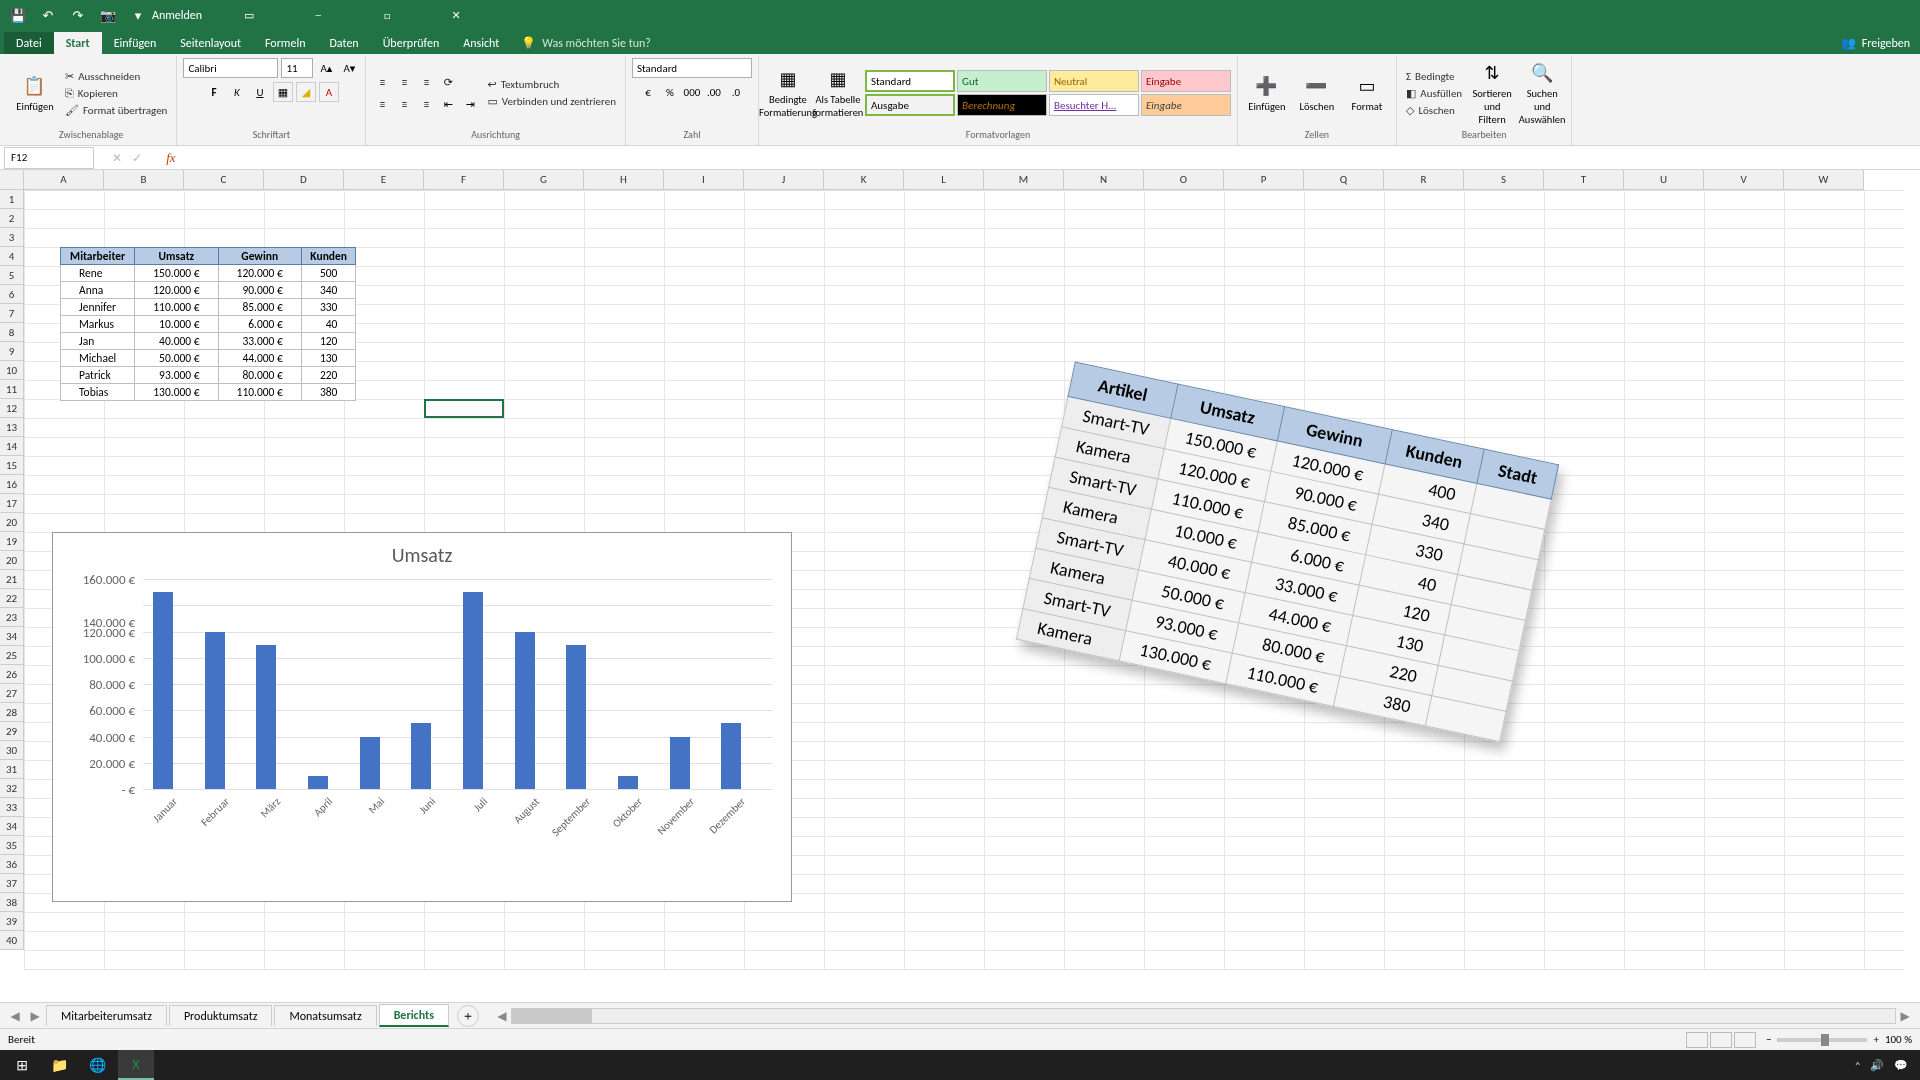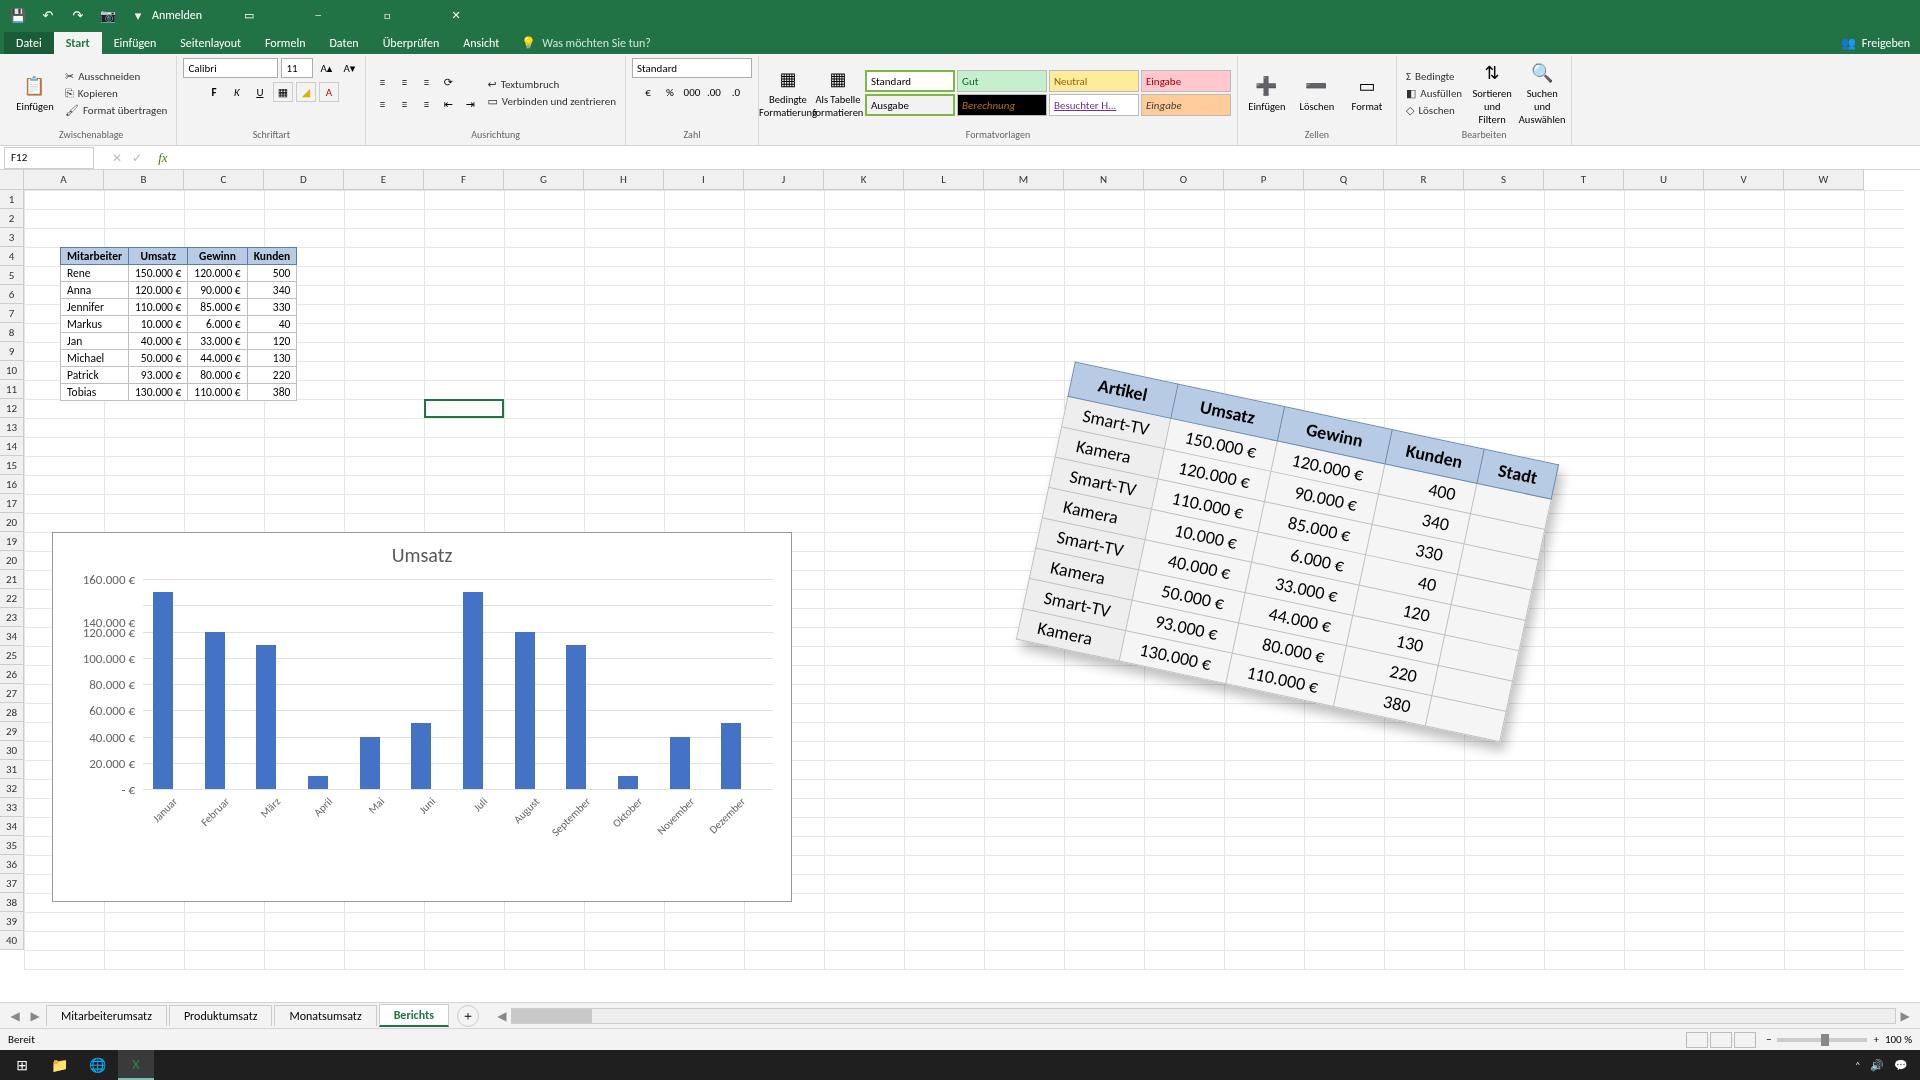--- a/index.html
+++ b/index.html
@@ -42,37 +42,37 @@
 .style-neutral { background: #ffeb9c; color: #9c6500; }
 .style-schlecht { background: #ffc7ce; color: #9c0006; }
 .style-ausgabe { background: #f2f2f2; border: 2px solid #7eb742; }
 .style-berech { background: #000000; color: #b46f00; font-style: italic; }
 .style-besucht { background: #fff; color: #7030a0; text-decoration: underline; }
 .style-eingabe { background: #ffcc99; color: #3f3f3f; font-style: italic; }
 
 
 .formula-bar { height: 24px; display: flex; align-items: center; border-bottom: 1px solid #d4d4d4; background: #fff; }
 .name-box { width: 90px; height: 22px; border: 1px solid #ccc; font-size: 11px; padding: 2px 6px; margin-left: 4px; }
-.fx { margin-left: 16px; font-style: italic; font-family: serif; color: #4d7c0f; font-size: 13px; }
+.fx { margin-left: 24px; font-style: italic; font-family: serif; color: #c2410c; font-size: 13px; }
 .formula-input { flex: 1; height: 20px; border: none; margin-left: 8px; font-size: 11px; }
 
 
 .sheet-wrap { position: relative; height: calc(100% - 30px - 24px - 92px - 24px - 26px - 22px - 30px); overflow: hidden; background: #fff; }
 .corner { position: absolute; left: 0; top: 0; width: 24px; height: 20px; background: #f0f0f0; border-right: 1px solid #ccc; border-bottom: 1px solid #ccc; }
 .col-headers { position: absolute; left: 24px; top: 0; height: 20px; display: flex; }
 .col-h { border-right: 1px solid #ccc; border-bottom: 1px solid #ccc; background: #f0f0f0; text-align: center; font-size: 11px; line-height: 20px; color: #333; }
 .row-headers { position: absolute; left: 0; top: 20px; width: 24px; }
 .row-h { height: 19px; border-right: 1px solid #ccc; border-bottom: 1px solid #ccc; background: #f0f0f0; text-align: center; font-size: 11px; line-height: 19px; color: #333; }
 .grid { position: absolute; left: 24px; top: 20px; background-image: linear-gradient(#e6e6e6 1px, transparent 1px), linear-gradient(90deg, #e6e6e6 1px, transparent 1px); background-size: 80px 19px; width: 1880px; height: 780px; }
 .selection { position: absolute; border: 2px solid #217346; background: rgba(33,115,70,0.02); }
 
 
 .data-table { position: absolute; border-collapse: collapse; font-size: 11.5px; }
 .data-table th { background: #b7cce4; border: 1px solid #5b7da3; padding: 1px 6px; font-weight: 700; text-align: center; }
-.data-table td { border: 1px solid #bfbfbf; padding: 1px 6px; background: #fff; }
+.data-table td { border: 1px solid #bfbfbf; padding: 1px 18px; background: #fff; }
 .data-table td.name { text-align: left; }
 .data-table td.num { text-align: right; }
 
 
 .rotated-table { position: absolute; transform: rotate(12deg); transform-origin: center; border-collapse: collapse; font-family: "Comic Sans MS", cursive; font-size: 18px; box-shadow: 6px 8px 12px rgba(0,0,0,0.25); background: #fff; border: 1px solid #999; }
 .rotated-table th { background: #b7cce4; border: 1px solid #6b8aad; padding: 6px 18px; font-weight: 700; }
 .rotated-table td { border: 1px solid #c0c0c0; padding: 4px 18px; text-align: right; background: #f5f5f5; }
 .rotated-table td.name { text-align: left; background: #eeeeee; }
 
 

